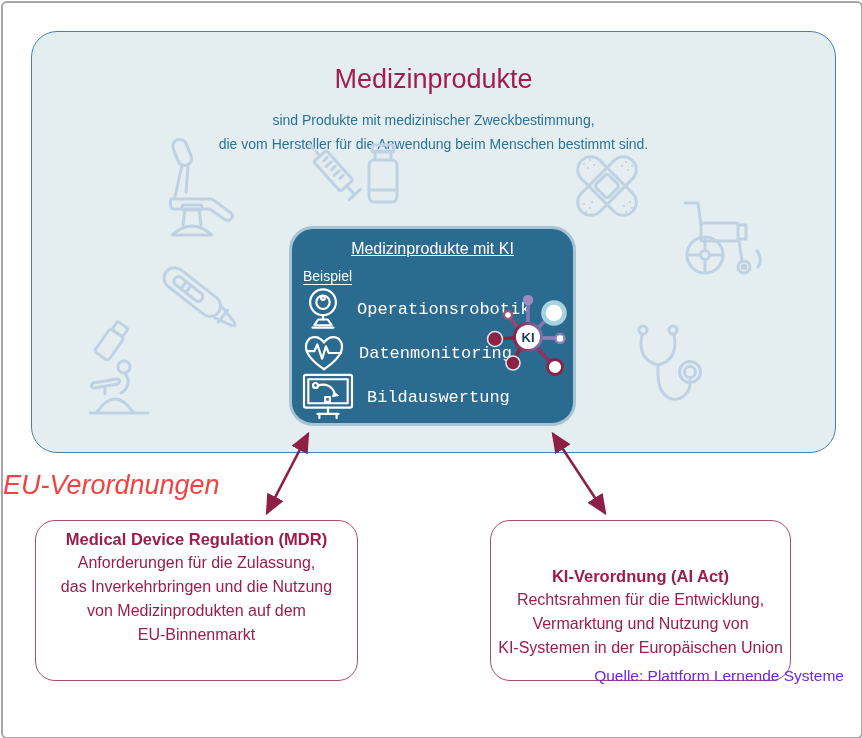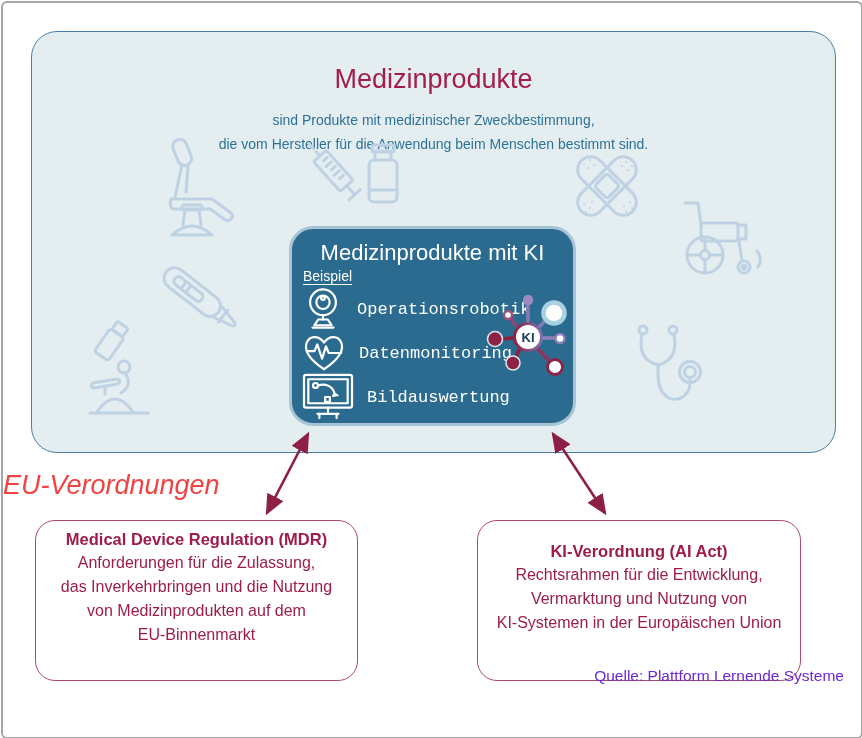--- a/index.html
+++ b/index.html
@@ -5,33 +5,33 @@
   html,body{margin:0;padding:0;background:#fff;}
   body{width:862px;height:738px;position:relative;font-family:"Liberation Sans",sans-serif;overflow:hidden;}
   .card{position:absolute;left:1px;top:1px;width:858px;height:734px;border:2px solid #a6a6a6;border-radius:6px;background:#ffffff;}
   
   .panel{position:absolute;left:28px;top:28px;width:803px;height:420px;background:#e4eef1;border:1.5px solid #4b7fa6;border-radius:26px;}
   .panel-title{position:absolute;left:0;top:32px;width:100%;text-align:center;font-size:27px;color:#a21d4e;}
   .panel-sub{position:absolute;left:0;top:76px;width:100%;text-align:center;font-size:14px;line-height:24px;color:#2c7296;}
   .licon{position:absolute;stroke:#bfd2e3;fill:none;stroke-width:3;stroke-linecap:round;stroke-linejoin:round;}
   
   .ki-box{position:absolute;left:286px;top:223px;width:287px;height:200px;background:#2c6b90;border:3px solid #a6c4d4;border-radius:24px;box-sizing:border-box;}
-  .ki-title{position:absolute;left:0;top:11px;width:100%;text-align:center;font-size:22px;color:#ffffff;}
+  .ki-title{position:absolute;left:0;top:11px;width:100%;text-align:center;font-size:16px;color:#ffffff;text-decoration:underline;}
   .beispiel{position:absolute;left:11px;top:39px;font-size:14px;color:#ffffff;text-decoration:underline;text-underline-offset:3px;}
   .ki-rows{position:absolute;left:10px;top:58px;width:220px;font-family:Liberation Mono, monospace;}
   .ki-row{display:flex;align-items:center;height:44px;}
   .ki-row svg{flex:0 0 auto;stroke:#ffffff;fill:none;stroke-width:2.3;stroke-linecap:round;stroke-linejoin:round;}
   .ki-row-label{margin-left:13px;font-size:17px;color:#ffffff;white-space:nowrap;}
   .ki-net{position:absolute;left:479px;top:288px;}
   .ki-net text{font-size:13px;font-weight:bold;fill:#1c3a5e;font-family:"Liberation Sans",sans-serif;}
   
   .eu-title{position:absolute;left:0;top:467px;width:100%;text-align:left;font-size:27px;color:#ef4444;font-style:italic;}
   .reg-box{position:absolute;top:517px;height:161px;background:#ffffff;border:1.5px solid #ac4a70;border-radius:20px;box-sizing:border-box;text-align:center;color:#9e1c4c;}
   .reg-left{left:32px;width:323px;padding-top:6px;}
-  .reg-right{left:474px;width:324px;padding-top:18px;}
+  .reg-right{left:487px;width:301px;padding-top:43px;}
   .reg-heading{font-size:16.5px;font-weight:bold;line-height:24px;}
   .reg-line{font-size:16px;line-height:24px;}
   .arrows{position:absolute;left:0;top:0;pointer-events:none;}
   .source{position:absolute;right:17px;top:664px;font-size:15.5px;color:#6d28d9;}
 </style>
 </head>
 <body>
 
 <div class="card">
 

